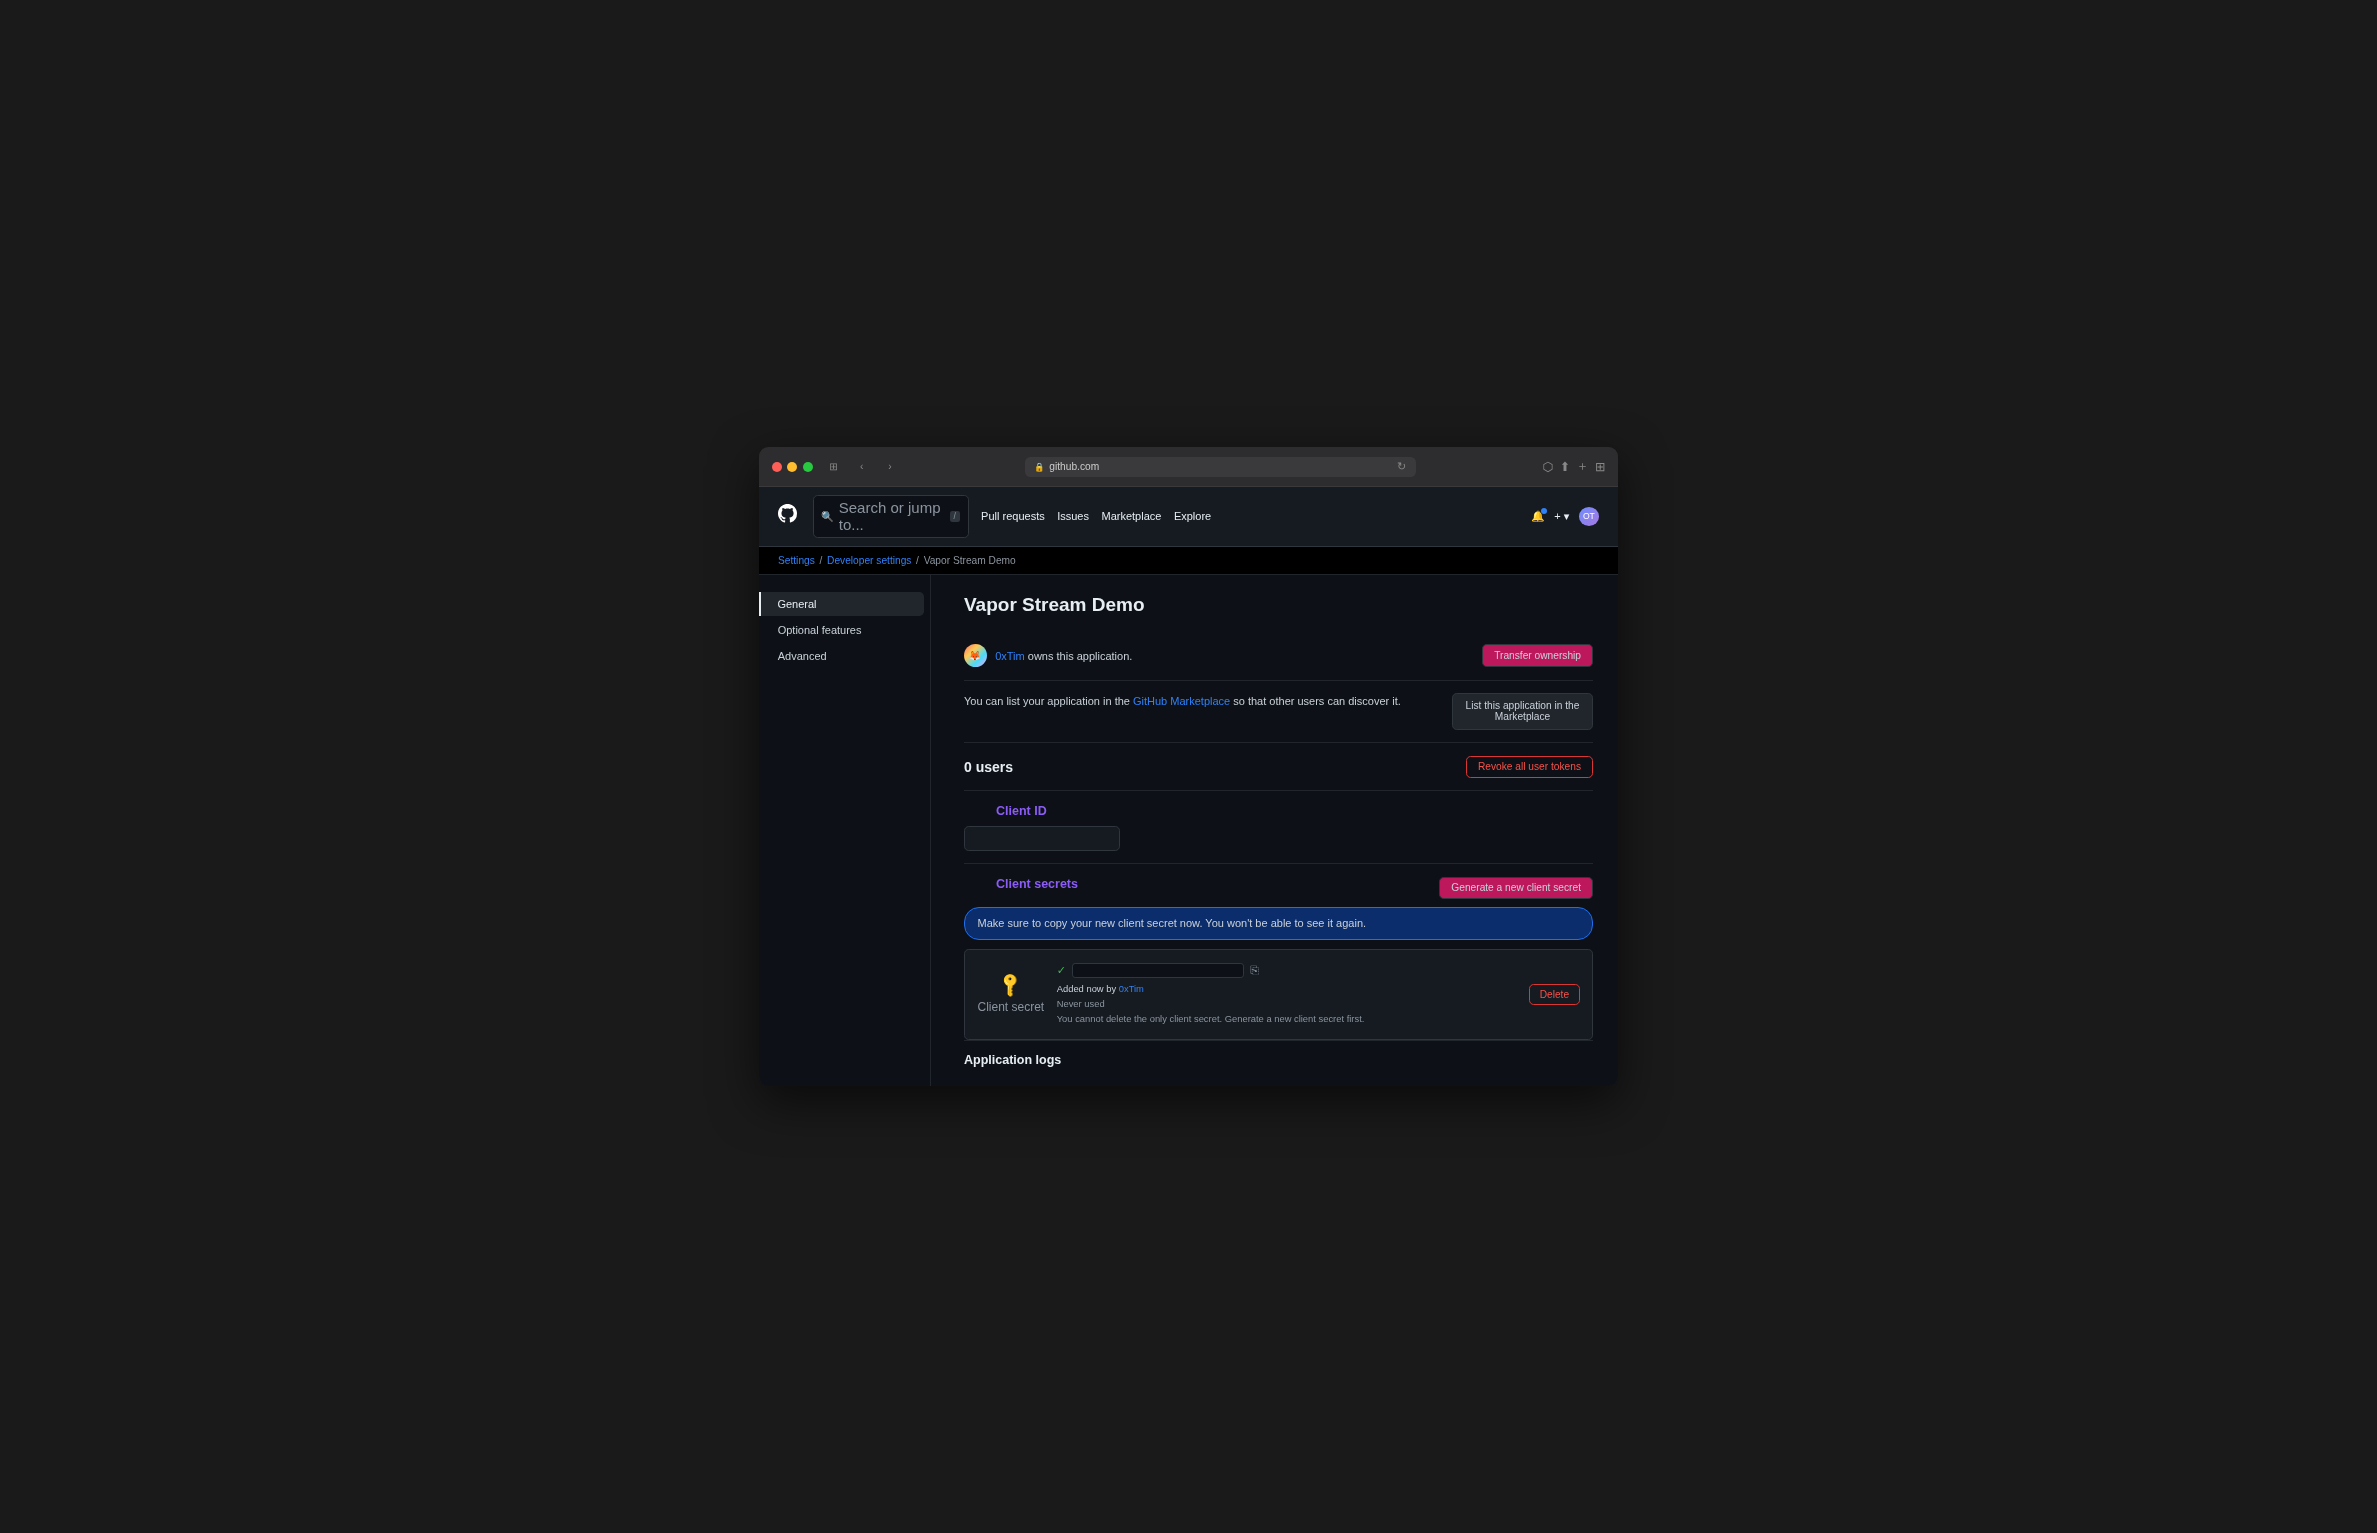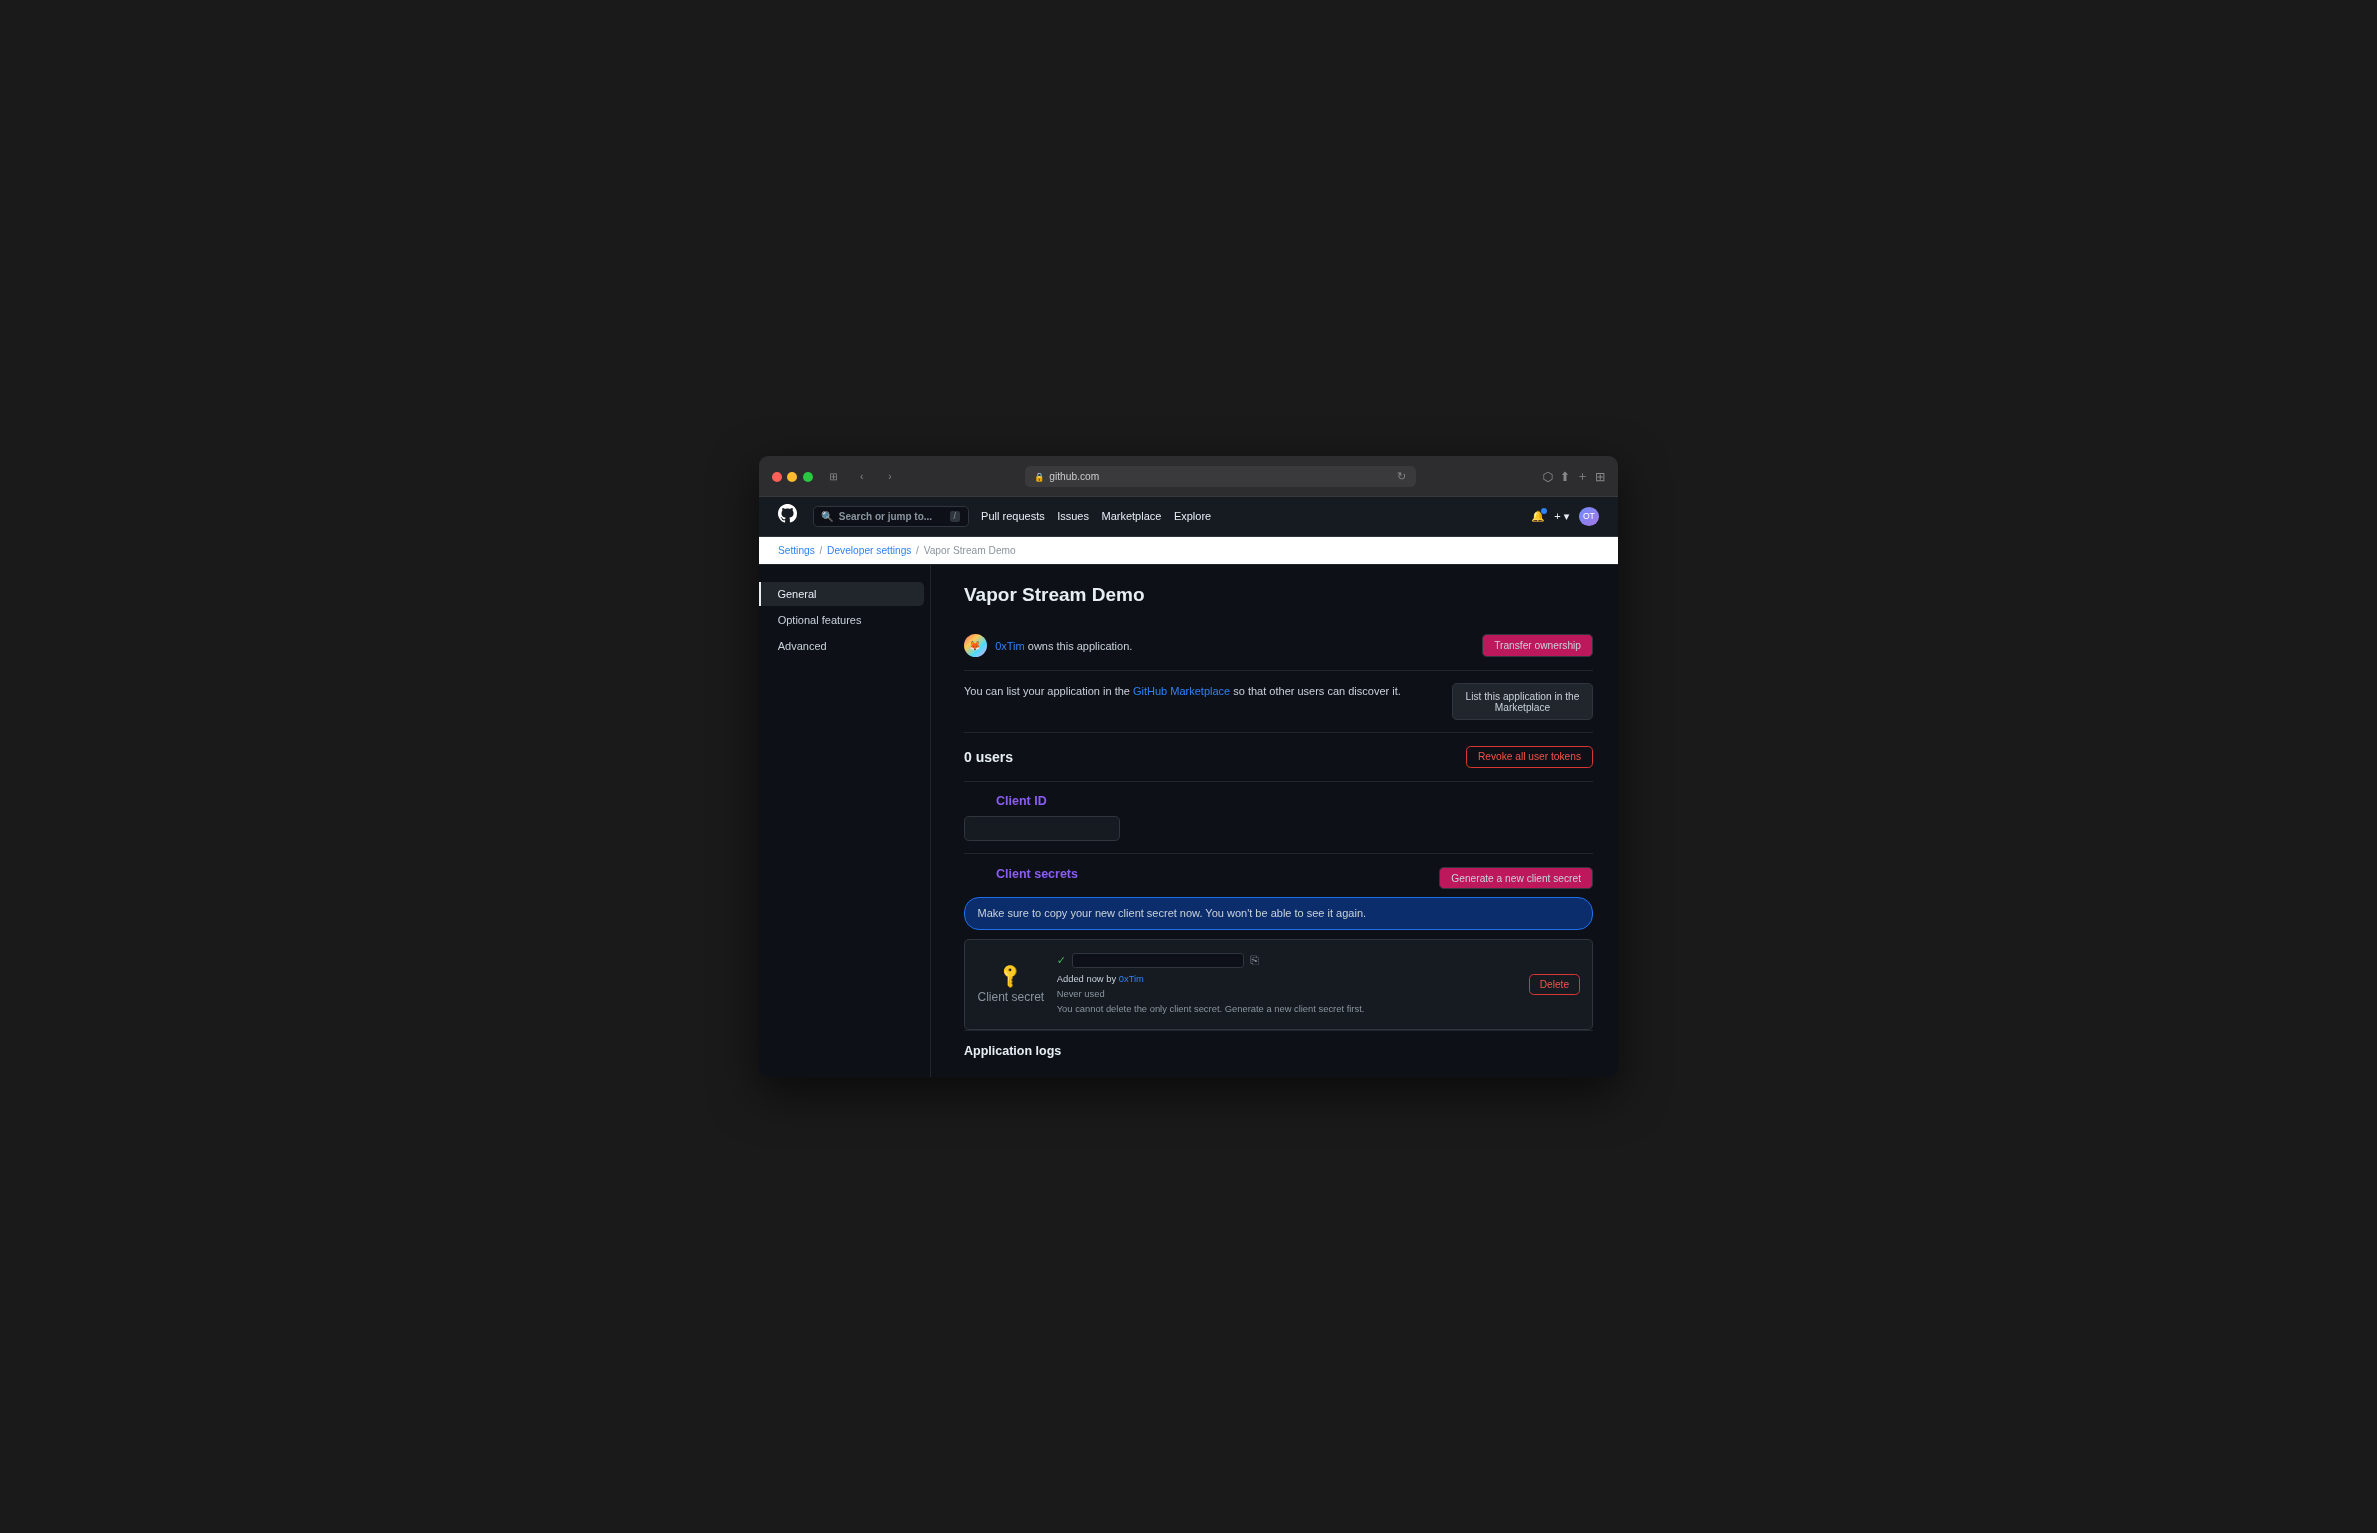--- a/index.html
+++ b/index.html
@@ -156,21 +156,21 @@
       background: linear-gradient(135deg, #6e8efb, #a777e3);
       display: flex;
       align-items: center;
       justify-content: center;
       font-size: 8.6px;
       color: white;
     }
 
     
     .breadcrumb-bar {
-      background: #ffffff;
+      background: #000000;
       padding: 7.8px 19px;
       border-bottom: 0.8px solid #21262d;
     }
     .breadcrumb {
       display: flex;
       align-items: center;
       gap: 4.7px;
       font-size: 10.2px;
     }
     .breadcrumb a {
@@ -476,21 +476,21 @@
   </div>
 
   <div class="gh-nav">
     <span class="gh-logo">
       <svg width="19" height="19" viewBox="0 0 16 16" fill="white">
         <path d="M8 0C3.58 0 0 3.58 0 8c0 3.54 2.29 6.53 5.47 7.59.4.07.55-.17.55-.38 0-.19-.01-.82-.01-1.49-2.01.37-2.53-.49-2.69-.94-.09-.23-.48-.94-.82-1.13-.28-.15-.68-.52-.01-.53.63-.01 1.08.58 1.23.82.72 1.21 1.87.87 2.33.66.07-.52.28-.87.51-1.07-1.78-.2-3.64-.89-3.64-3.95 0-.87.31-1.59.82-2.15-.08-.2-.36-1.02.08-2.12 0 0 .67-.21 2.2.82.64-.18 1.32-.27 2-.27.68 0 1.36.09 2 .27 1.53-1.04 2.2-.82 2.2-.82.44 1.1.16 1.92.08 2.12.51.56.82 1.27.82 2.15 0 3.07-1.87 3.75-3.65 3.95.29.25.54.73.54 1.48 0 1.07-.01 1.93-.01 2.2 0 .21.15.46.55.38A8.013 8.013 0 0016 8c0-4.42-3.58-8-8-8z"></path>
       </svg>
     </span>
     <div class="gh-search">
       <span>🔍</span>
-      <span style="font-size:10px;font-weight:bold;">Search or jump to...</span>
+      <span style="font-size:15px;">Search or jump to...</span>
       <span class="slash-badge">/</span>
     </div>
     <nav class="gh-nav-links">
       <a class="gh-nav-link">Pull requests</a>
       <a class="gh-nav-link">Issues</a>
       <a class="gh-nav-link">Marketplace</a>
       <a class="gh-nav-link">Explore</a>
     </nav>
     <div class="gh-nav-right">
       <span class="notification-btn">

